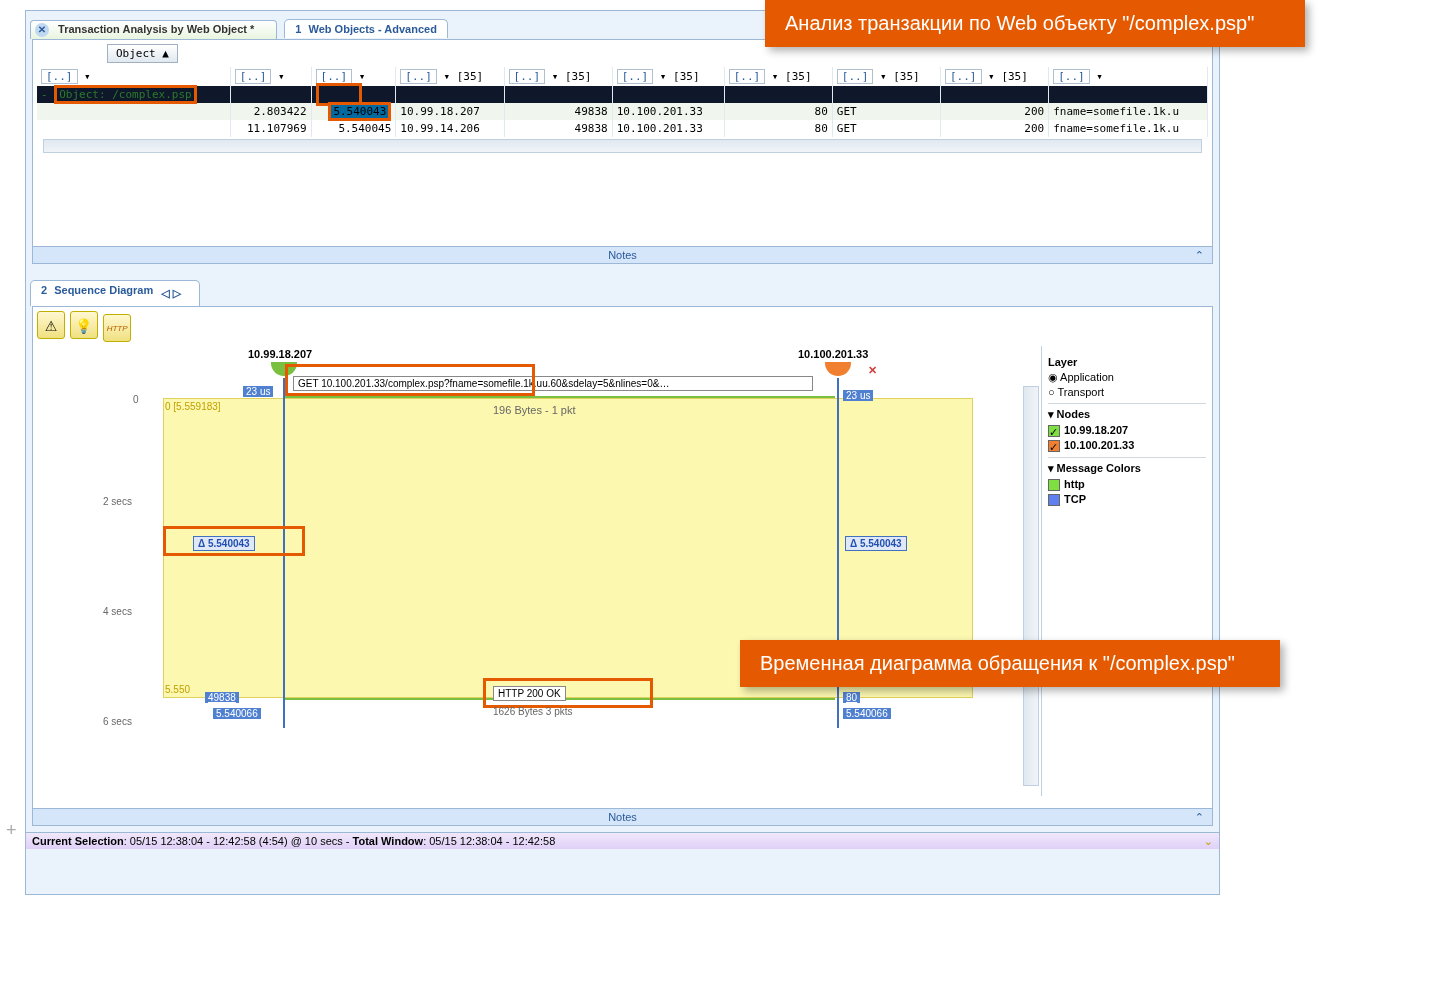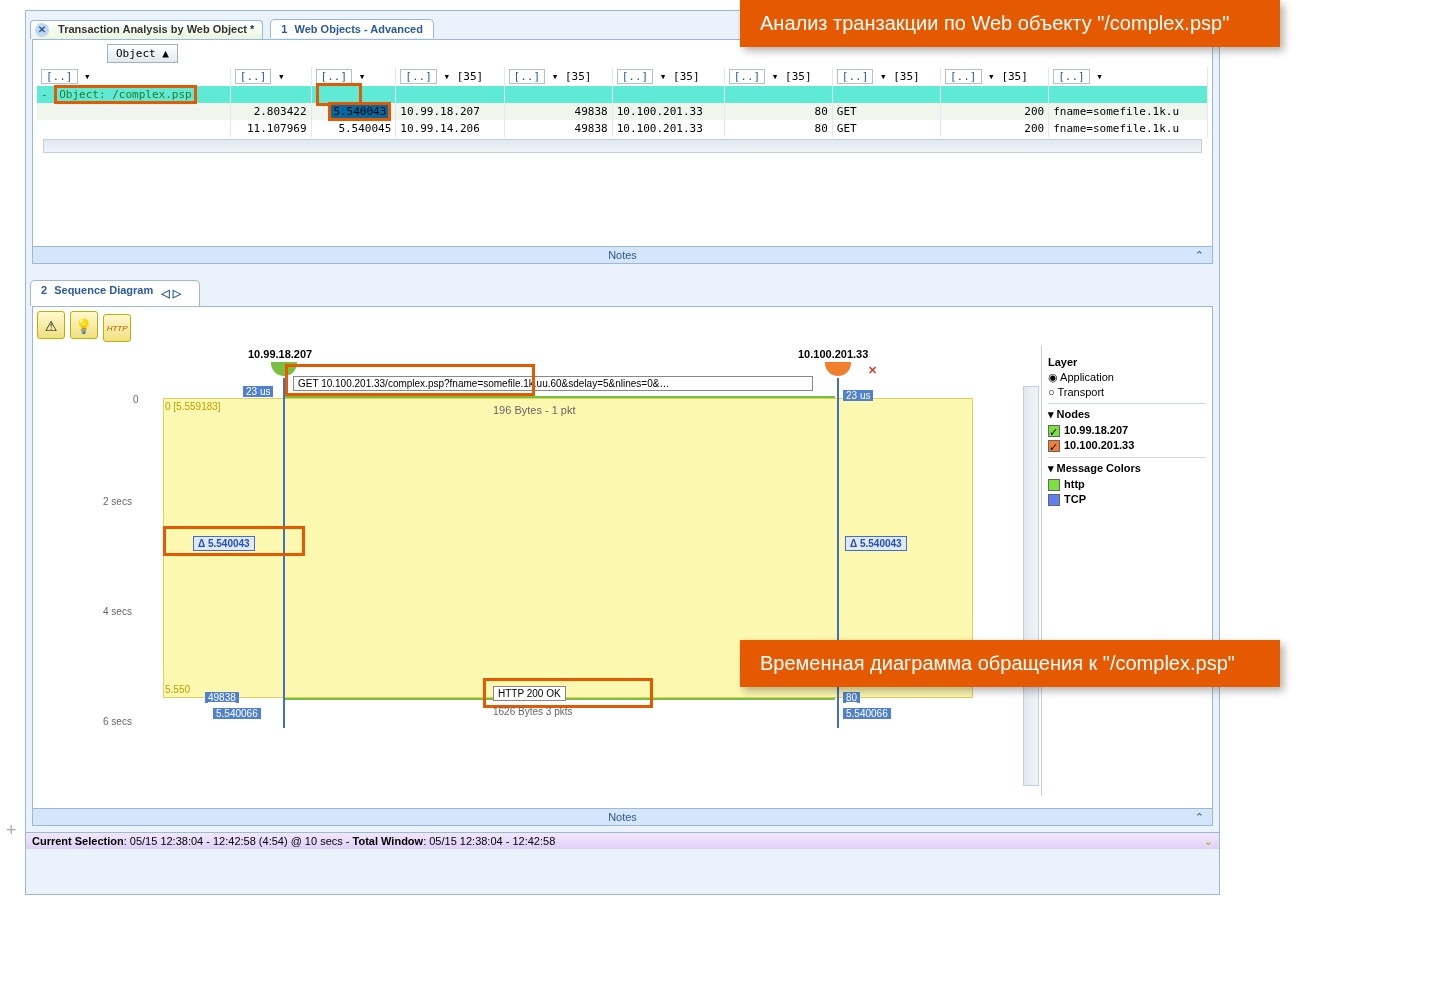--- a/index.html
+++ b/index.html
@@ -1,30 +1,30 @@
 <!DOCTYPE html>
 <html><head>
 <meta charset="utf-8">
 <style>
 * { box-sizing: border-box; margin: 0; padding: 0; }
 body { font-family: Arial, sans-serif; font-size: 11px; background: #fff; width: 1447px; height: 988px; position: relative; }
 .window { position: absolute; left: 25px; top: 10px; width: 1195px; height: 885px; border: 1px solid #9db8d6; background: #eaf2fc; }
-.title-tab { display: inline-block; background: linear-gradient(#fff,#e8f5e0); border: 1px solid #9db8d6; border-bottom: none; padding: 2px 8px 2px 4px; font-weight: bold; color: #333; border-radius: 4px 4px 0 0; margin-left: 4px; }
+.title-tab { display: inline-block; background: linear-gradient(#fff,#e8f5e0); border: 1px solid #9db8d6; border-bottom: none; padding: 2px 22px 2px 4px; font-weight: bold; color: #333; border-radius: 4px 4px 0 0; margin-left: 4px; }
 .title-tab .close { display:inline-block; width:14px; height:14px; background:#c0d8f0; color:#2a5a9a; border-radius:7px; text-align:center; line-height:14px; font-size:10px; margin-right:6px; vertical-align:middle;}
 .panel-tab { display:inline-block; background:#fff; border:1px solid #9db8d6; border-bottom:none; padding:3px 10px; border-radius:5px 5px 0 0; margin:8px 0 0 4px; color:#2a5a9a; font-weight:bold;}
 .panel-tab .num { color:#2a5a9a; font-weight:bold; margin-right:4px;}
 .panel { margin:0 6px 8px 6px; border:1px solid #9db8d6; background:#fff; }
 .panel-inner { padding:4px; }
 .group-dropdown { display:inline-block; background:linear-gradient(#fff,#e0e8f0); border:1px solid #a0b0c0; padding:2px 8px; font-family:monospace; margin-left:70px;}
 .table-wrap { overflow-x:auto; margin-top:4px;}
 table.grid { border-collapse:collapse; font-family:monospace; font-size:11px; width:100%; }
 table.grid th { background:linear-gradient(#fff,#e8eef6); border:1px solid #c0d0e0; padding:2px 4px; text-align:center; font-weight:normal; color:#444; white-space:nowrap;}
 table.grid td { border-right:1px solid #e0e8f0; padding:2px 4px; white-space:nowrap; text-align:right;}
 table.grid tr.filter td { background:#fff; }
-table.grid tr.group td { background:#5eead4; text-align:left; color:#2a7a2a;}
+table.grid tr.group td { background:#0f172a; text-align:left; color:#2a7a2a;}
 table.grid tr.row-alt td { background:#f0f6ee; }
 .filter-btn { display:inline-block; border:1px solid #b0c0d0; padding:0 4px; color:#2a5a9a;}
 .hl-orange { border:3px solid #e55a00; padding:0 2px;}
 .hl-green { background:#0369a1;}
 .notes-bar { background:#d6e6fa; text-align:center; padding:2px; color:#2a5a9a; border-top:1px solid #9db8d6; position:relative;}
 .notes-bar .chev { position:absolute; right:8px; color:#2a5a9a;}
 .seq-panel { margin:0 6px 6px 6px; border:1px solid #9db8d6; background:#fff; height:520px; position:relative;}
 .seq-toolbar { padding:4px; }
 .tb-btn { display:inline-block; width:28px; height:28px; border:1px solid #c0b000; background:linear-gradient(#fff8d0,#f0e080); border-radius:3px; margin-right:2px; text-align:center; line-height:28px; font-size:14px;}
 .seq-body { display:flex; height:450px;}
@@ -205,16 +205,16 @@
     </div>
   </div>
 
   <div class="status-bar">
     <b>Current Selection</b><span>: 05/15 12:38:04 - 12:42:58 (4:54) @ 10 secs  -  </span>
     <b>Total Window</b><span>: 05/15 12:38:04 - 12:42:58</span>
     <span style="float:right;color:#c0a000;">⌄</span>
   </div>
 </div>
 
-<div class="callout" style="left:740px;top:0;width:540px;">Анализ транзакции по Web объекту "/complex.psp"</div>
+<div class="callout" style="left:765px;top:0;width:540px;">Анализ транзакции по Web объекту "/complex.psp"</div>
 <div class="callout" style="left:740px;top:640px;width:540px;">Временная диаграмма обращения к "/complex.psp"</div>
 
 <div style="position:absolute;left:6px;top:820px;color:#aaa;font-size:18px;">+</div>
 
 </body></html>

